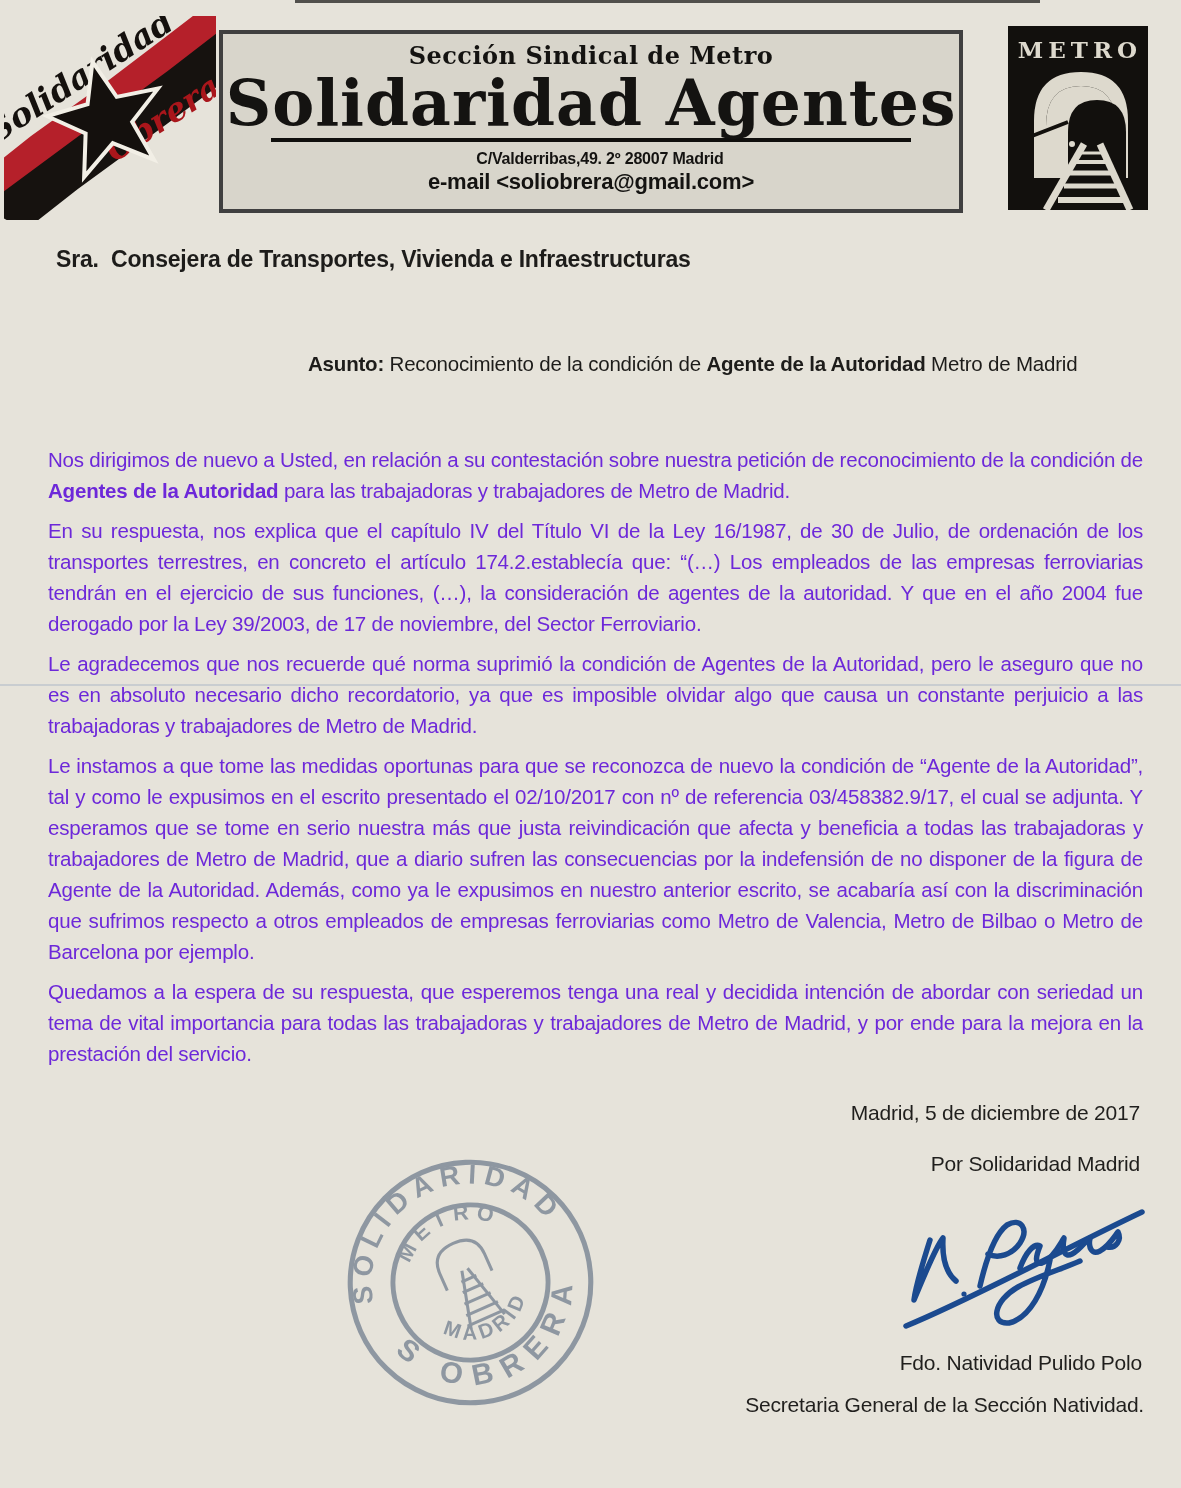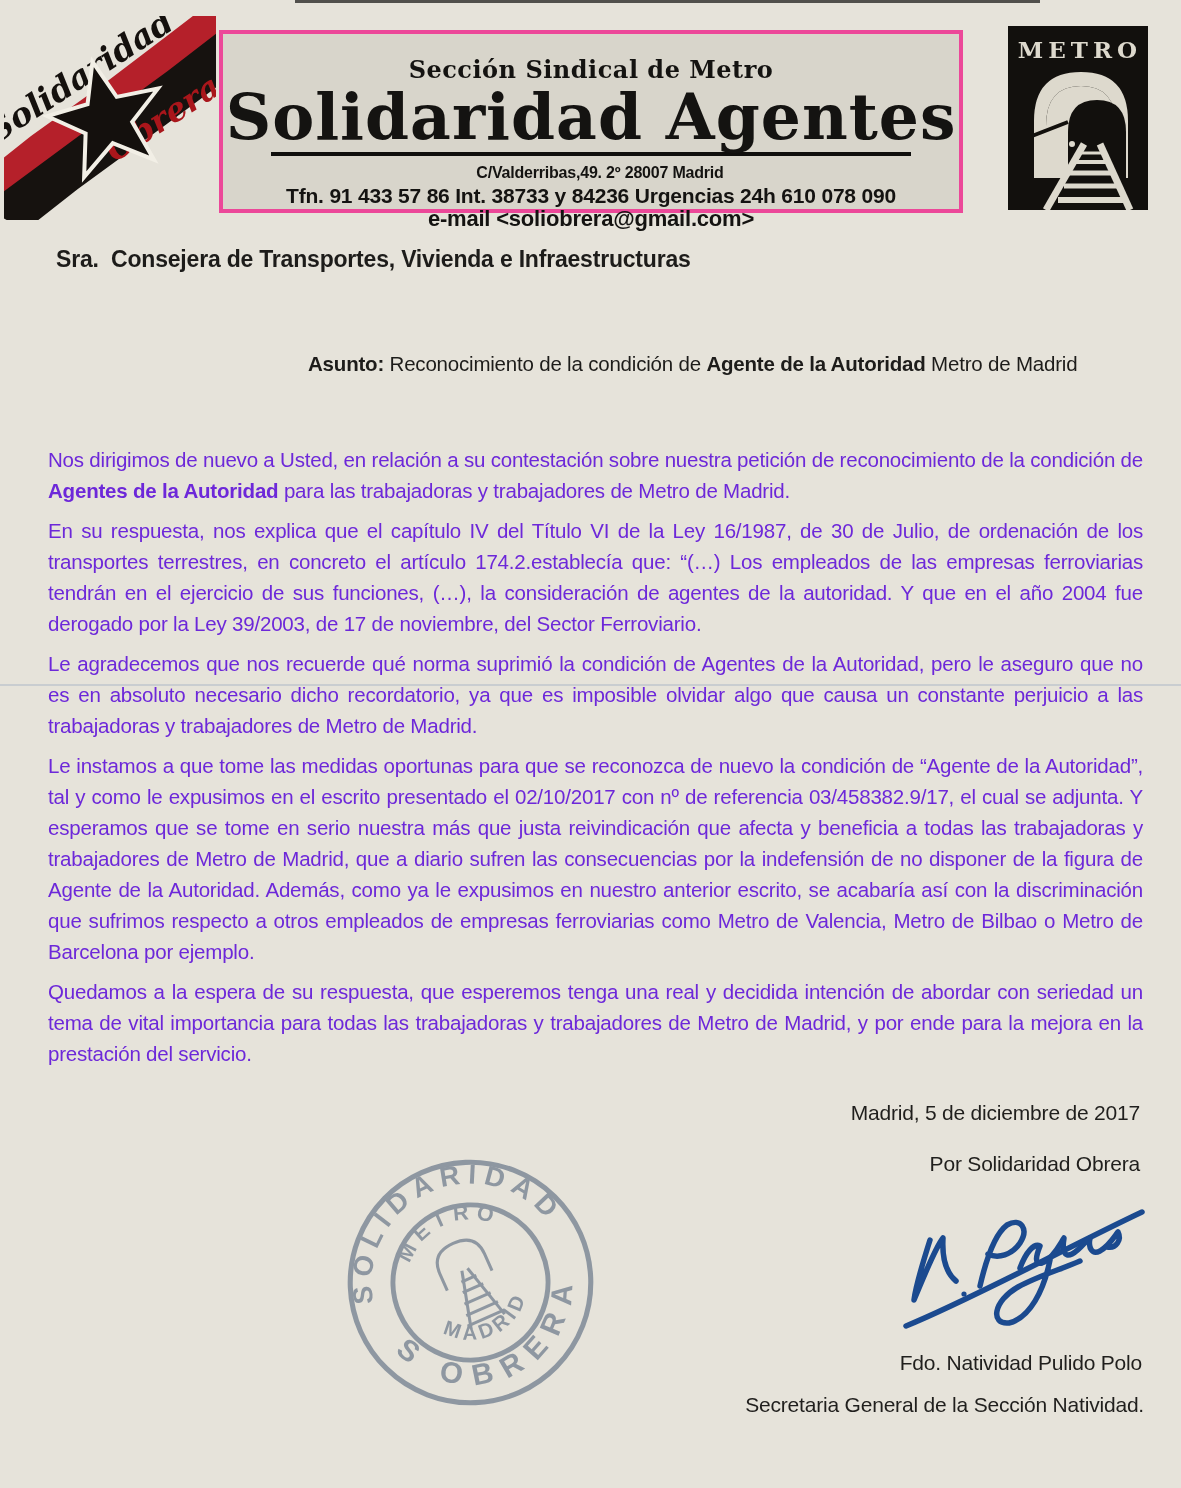--- a/index.html
+++ b/index.html
@@ -24,23 +24,23 @@
   
   .scan-line-top{left:295px;top:0;width:745px;height:3px;background:#2c2b28;opacity:.8;}
   .fold-line{left:0;top:684px;width:1181px;height:2px;background:rgba(125,148,182,.28);}
   .speck-1{left:433px;top:33px;width:3px;height:30px;background:rgba(122,44,48,.45);border-radius:2px;}
   .speck-2{left:1020px;top:33px;width:2px;height:42px;background:rgba(122,64,58,.35);border-radius:2px;}
 
   
   .lh-box{
     left:219px;top:30px;width:744px;height:183px;
     background:var(--box-bg);
-    border:4px solid #ec4899;
+    border:4px solid #404040;
     text-align:center;
-    padding-top:21px;
+    padding-top:7px;
   }
   .serifhead{font-family:"DejaVu Serif", serif;font-weight:bold;color:#141311;}
   .lh-subtitle{font-size:24px;letter-spacing:.5px;}
   .lh-title{font-size:63px;line-height:64px;letter-spacing:1px;margin-top:1px;}
   .lh-rule{width:640px;height:4px;background:#100f0d;margin:3px auto 5px auto;}
   .lh-info{font-weight:bold;color:#141311;letter-spacing:-.2px;}
   .lh-address{font-size:16px;line-height:23px;margin-left:18px;}
   .lh-phone{font-size:21px;line-height:23px;}
   .lh-email{font-size:22px;line-height:23px;}
 
@@ -95,21 +95,20 @@
     <text class="logo-script" x="150" y="142" font-size="33" text-anchor="middle" fill="#a9161b">Obrera</text>
   </g>
   <polygon points="102,44 117,84 159,86 126,112 138,154 102,128 66,154 78,112 45,86 87,84" transform="rotate(-14 102 100)" fill="#14100d" stroke="#f2efe6" stroke-width="4"></polygon>
 </svg>
 
 <div class="abs lh-box">
   <div class="serifhead lh-subtitle">Sección Sindical de Metro</div>
   <div class="serifhead lh-title">Solidaridad Agentes</div>
   <div class="lh-rule"></div>
   <div class="lh-info lh-address">C/Valderribas,49. 2º 28007 Madrid</div>
-  <div class="lh-info lh-phone">Tfn. 91 433 57 86 Int. 38733 y 84236 Urgencias 24h 610 078 090</div>
   <div class="lh-info lh-email">e-mail &lt;soliobrera@gmail.com&gt;</div>
 </div>
 
 <svg class="abs metro-logo" viewBox="0 0 140 184">
   <rect x="0" y="0" width="140" height="184" fill="#12100d"></rect>
   <text class="metro-label" x="72" y="32" font-size="23" text-anchor="middle">METRO</text>
 
   <path d="M 26 152 L 26 95 Q 26 46 73 46 Q 120 46 120 95 L 120 152 L 108 152 L 108 100 Q 108 60 73 60 Q 38 60 38 100 L 38 152 Z" fill="#ddd9cd"></path>
   <path d="M 38 152 L 38 100 Q 38 60 73 60 Q 108 60 108 100 L 108 152 Z" fill="#ddd9cd"></path>
   <path d="M 60 152 L 60 106 Q 60 74 89 74 Q 118 74 118 106 L 118 152 Z" fill="#12100d"></path>
@@ -133,21 +132,21 @@
 
 <div class="abs letter-body">
     <p class="para"><span>Nos dirigimos de nuevo a Usted, en relación a su contestación sobre nuestra petición de reconocimiento de la condición de </span><b>Agentes de la Autoridad</b><span> para las trabajadoras y trabajadores de Metro de Madrid.</span></p>
     <p class="para"><span>En su respuesta, nos explica que el capítulo IV del Título VI de la Ley 16/1987, de 30 de Julio, de ordenación de los transportes terrestres, en concreto el artículo 174.2.establecía que: “(…) Los empleados de las empresas ferroviarias tendrán en el ejercicio de sus funciones, (…), la consideración de agentes de la autoridad. Y que en el año 2004 fue derogado por la Ley 39/2003, de 17 de noviembre, del Sector Ferroviario.</span></p>
     <p class="para"><span>Le agradecemos que nos recuerde qué norma suprimió la condición de Agentes de la Autoridad, pero le aseguro que no es en absoluto necesario dicho recordatorio, ya que es imposible olvidar algo que causa un constante perjuicio a las trabajadoras y trabajadores de Metro de Madrid.</span></p>
     <p class="para"><span>Le instamos a que tome las medidas oportunas para que se reconozca de nuevo la condición de “Agente de la Autoridad”, tal y como le expusimos en el escrito presentado el 02/10/2017 con nº de referencia 03/458382.9/17, el cual se adjunta. Y esperamos que se tome en serio nuestra más que justa reivindicación que afecta y beneficia a todas las trabajadoras y trabajadores de Metro de Madrid, que a diario sufren las consecuencias por la indefensión de no disponer de la figura de Agente de la Autoridad. Además, como ya le expusimos en nuestro anterior escrito, se acabaría así con la discriminación que sufrimos respecto a otros empleados de empresas ferroviarias como Metro de Valencia, Metro de Bilbao o Metro de Barcelona por ejemplo.</span></p>
     <p class="para"><span>Quedamos a la espera de su respuesta, que esperemos tenga una real y decidida intención de abordar con seriedad un tema de vital importancia para todas las trabajadoras y trabajadores de Metro de Madrid, y por ende para la mejora en la prestación del servicio.</span></p>
   </div>
 
 <div class="abs closing dateline">Madrid, 5 de diciembre de 2017</div>
-<div class="abs closing org-line">Por Solidaridad Obrera</div>
+<div class="abs closing org-line">Por Solidaridad Madrid</div>
 
 <svg class="abs signature" viewBox="0 0 252 152">
   <g fill="none" stroke="var(--sig-blue)" stroke-width="5.5" stroke-linecap="round" stroke-linejoin="round">
     <path d="M 30 52 C 23 74 16 96 14 112 C 25 86 35 60 43 50 C 42 68 45 84 56 93"></path>
     <circle cx="64" cy="106" r="2.6" fill="var(--sig-blue)" stroke="none"></circle>
     <path d="M 6 138 C 70 112 170 58 242 24"></path>
     <path d="M 80 98 C 86 72 95 46 107 37 C 121 29 129 41 120 55 C 112 67 98 71 88 66"></path>
     <path d="M 120 80 C 126 64 134 55 140 58 C 136 68 134 77 142 75 C 153 71 160 56 164 50 C 162 62 164 70 172 66 C 180 62 186 52 190 50 C 188 60 192 67 200 63 C 210 57 216 46 218 44 C 222 52 216 61 207 59"></path>
     <path d="M 150 72 C 144 102 130 130 109 135 C 90 137 93 113 118 99 C 138 88 162 81 180 73"></path>
   </g>

